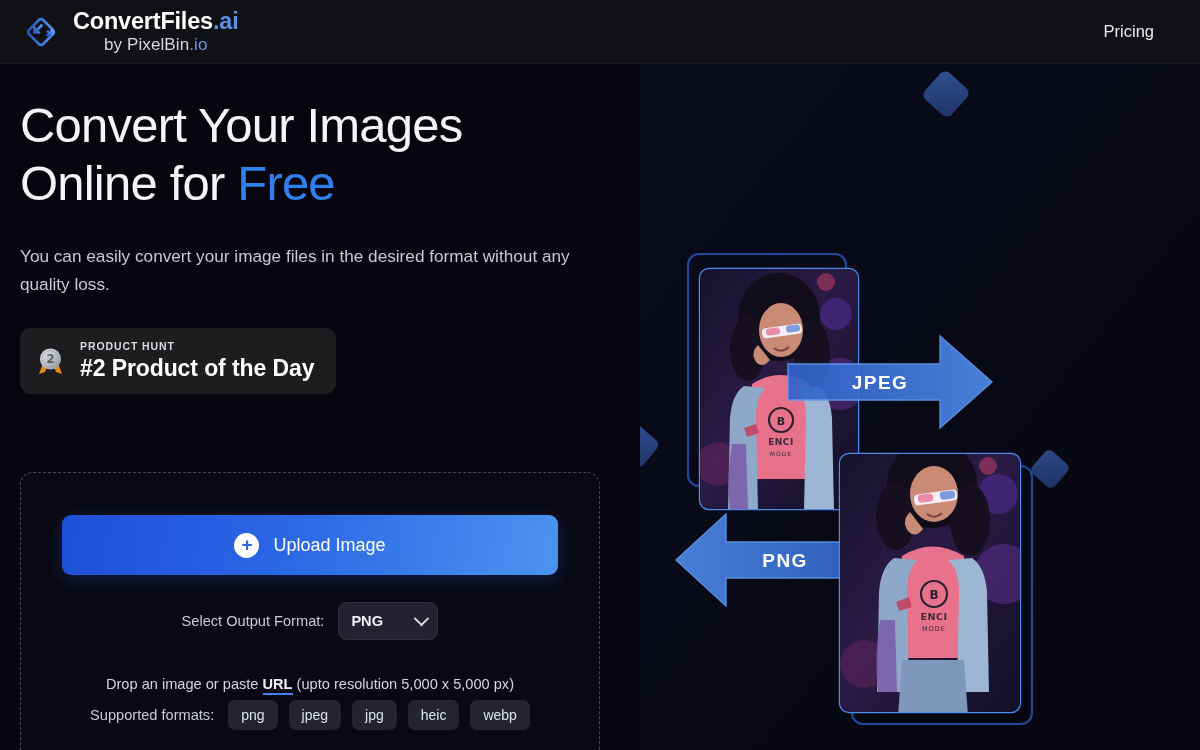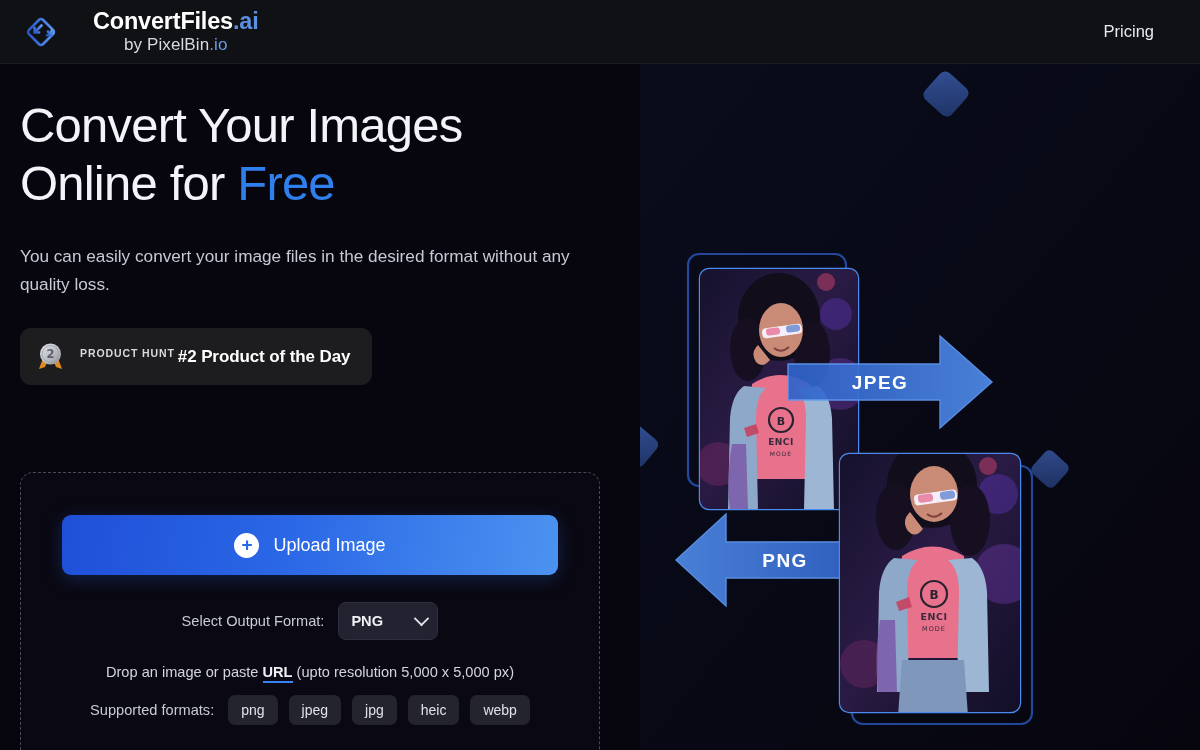--- a/index.html
+++ b/index.html
@@ -14,21 +14,21 @@
   .header{
     position:relative; z-index:40;
     height:64px; width:100%;
     background:#101114;
     display:flex; align-items:center;
     padding:0 24px 0 22px;
     border-bottom:1px solid #1b1c20;
   }
   .brand{ display:flex; align-items:center; gap:13px; }
   .logo-mark{ width:38px; height:38px; position:relative; }
-  .brand-text{ display:flex; flex-direction:column; line-height:1;margin-left:20px; }
+  .brand-text{ display:flex; flex-direction:column; line-height:1; }
   .brand-title{
     font-size:23.5px; font-weight:700; color:#ffffff; letter-spacing:-0.2px;
   }
   .brand-title .accent{ color:#5b8fe0; }
   .brand-sub{
     font-size:17px; font-weight:400; color:#d7d9de;
     text-align:center; margin-top:3px; letter-spacing:0.1px;
   }
   .brand-sub .accent{ color:#6c9ae8; }
 
@@ -68,25 +68,25 @@
 
   
   .ph-badge{
     margin-top:30px;
     display:inline-flex; align-items:center; gap:13px;
     background:#1d1d1f; border-radius:11px;
     padding:12px 22px 12px 14px;
     cursor:pointer;
   }
   .medal{ width:33px; height:33px; position:relative; flex:none; }
-  .ph-texts{ display:flex; flex-direction:row; gap:3px; }
+  .ph-texts{ display:flex; flex-direction:column; gap:3px; }
   .ph-kicker{
     font-size:10.5px; font-weight:700; letter-spacing:0.9px; color:#d8dade;
   }
-  .ph-title{ font-size:17px; font-weight:700; color:#ffffff; letter-spacing:-0.1px; }
+  .ph-title{ font-size:23px; font-weight:700; color:#ffffff; letter-spacing:-0.1px; }
 
   
   .upload-card{
     position:absolute; left:20px; top:408px;
     width:580px; height:332px;
     border:1.4px dashed #4a4a55;
     border-radius:13px;
     background:rgba(13,13,24,0.55);
     z-index:20;
     display:flex; flex-direction:column; align-items:center;
@@ -124,31 +124,31 @@
   }
   .select-value{ font-size:14.6px; font-weight:700; color:#eef0f4; }
   .chev{
     position:absolute; right:10px; top:50%;
     width:11px; height:11px;
     border-right:2.1px solid #dfe2e8; border-bottom:2.1px solid #dfe2e8;
     transform:translateY(-72%) rotate(45deg);
   }
 
   .drop-line{
-    margin-top:24px;
+    margin-top:36px;
     font-size:14.6px; color:#d2d6de; text-align:center;
   }
   .url-word{
     font-weight:700; color:#eef0f4;
     border-bottom:2.3px solid #3b82f6;
     padding-bottom:1px; cursor:pointer;
   }
 
   .formats-row{
-    margin-top:15px;
+    margin-top:8px;
     display:flex; align-items:center; gap:11px;
   }
   .formats-label{ font-size:14.6px; color:#c8ccd5; margin-right:3px; }
   .chip{
     background:#24242f; border-radius:7px;
     padding:7px 13px;
     font-size:14px; color:#dfe2e9;
     cursor:pointer;
   }
 

